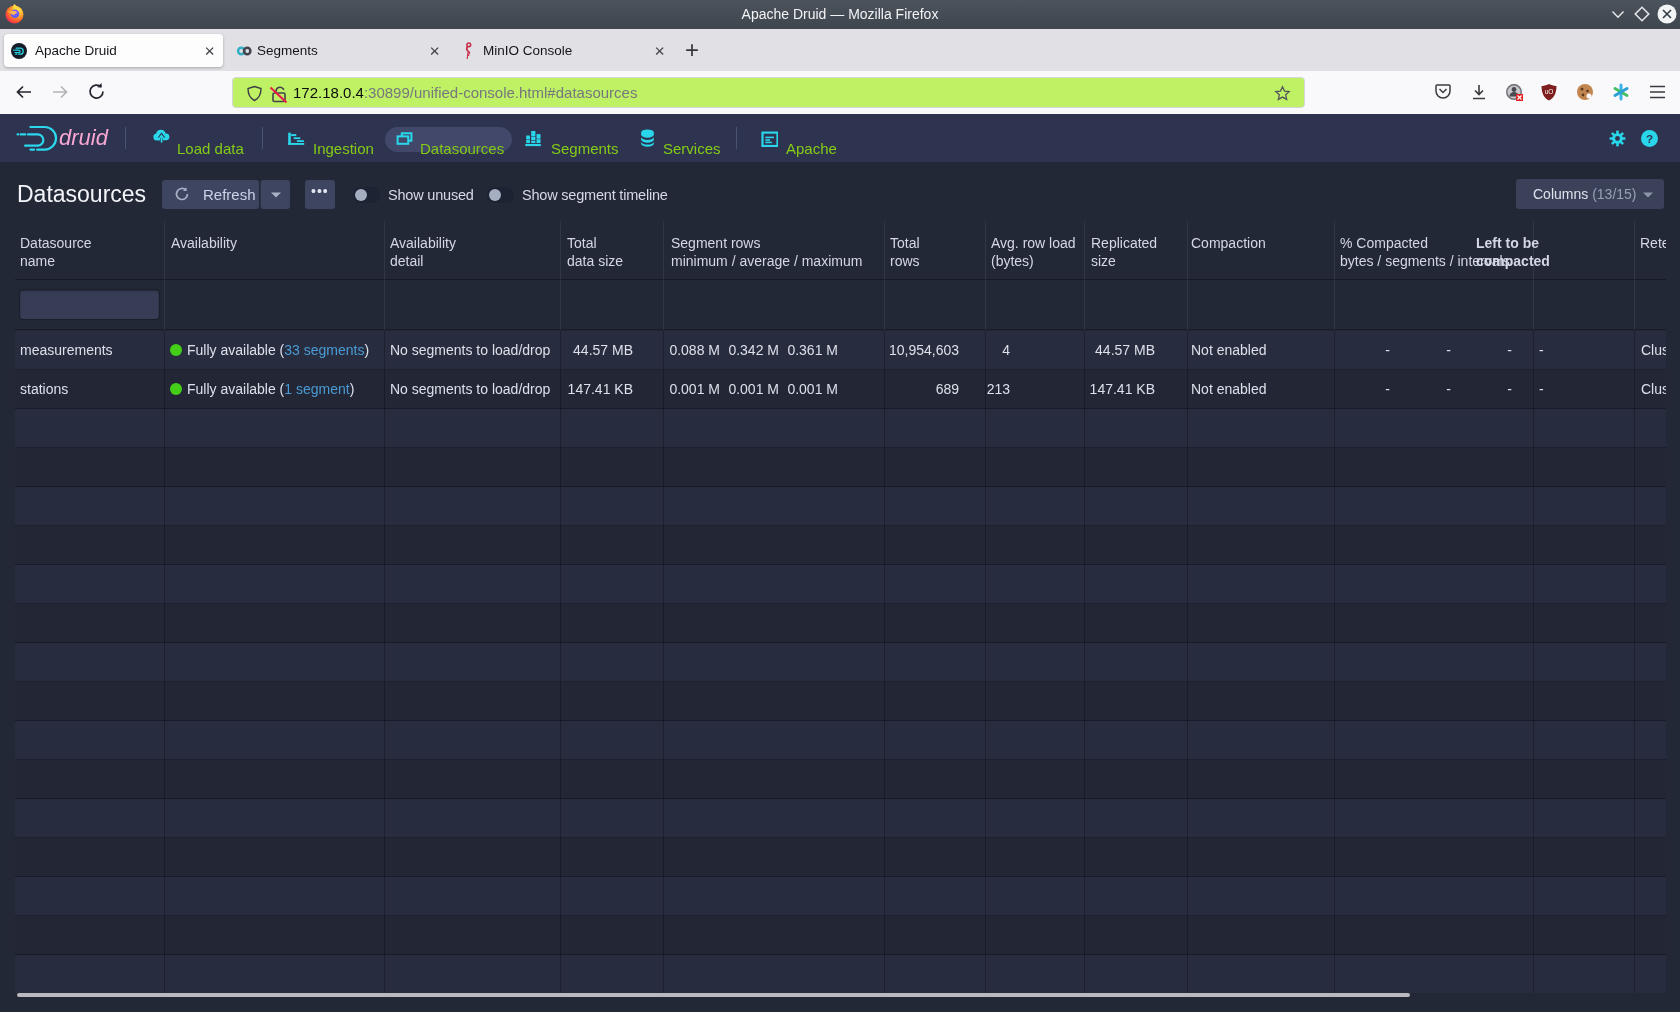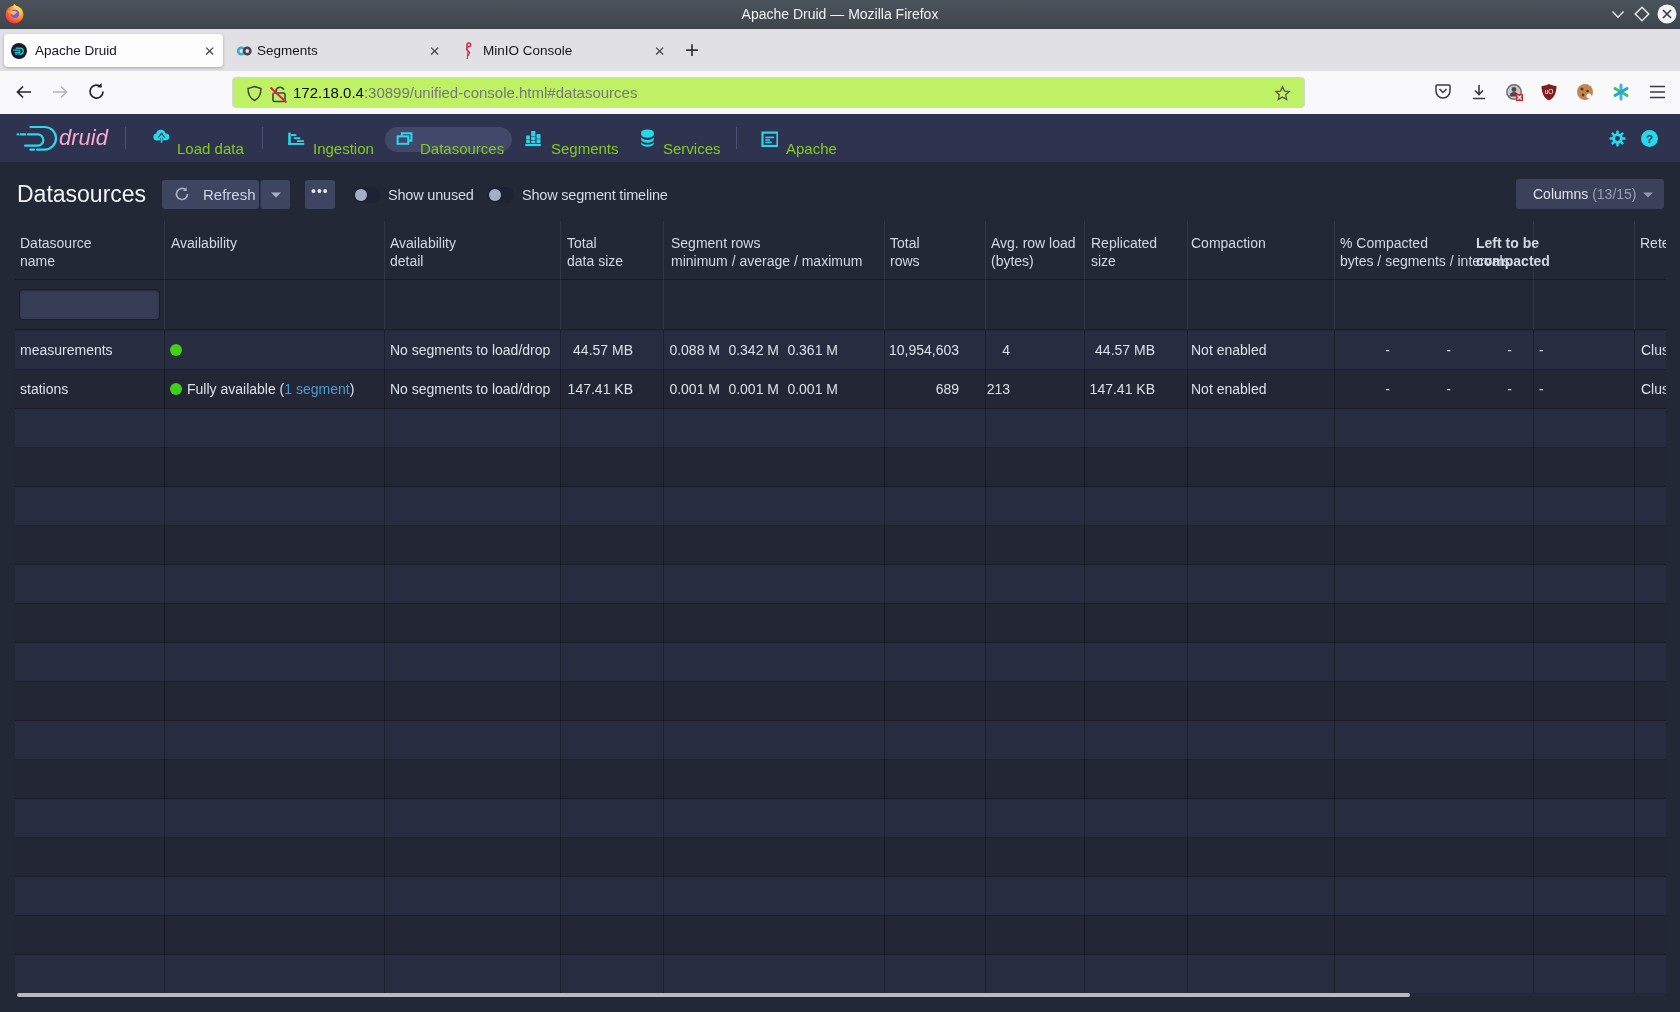--- a/index.html
+++ b/index.html
@@ -363,20 +363,21 @@
 compacted</div>
     <div class="th" style="left:1625px;">Retention</div>
   </div>
   <div id="filterrow">
       <div id="filterinput"></div>
     </div>
 
   <div class="row lt" style="top:110px;">
     <div class="cell" style="left:5px;">measurements</div>
     <span class="dot" style="left:155px;"></span>
+    <div class="cell" style="left:172px;">Fully available (<a class="lnk">33 segments</a>)</div>
     <div class="cell" style="left:375px;">No segments to load/drop</div>
     <div class="cell rcell" style="left:545px;width:73px;">44.57 MB</div>
     <div class="cell rcell" style="left:650px;width:55px;">0.088 M</div>
     <div class="cell rcell" style="left:706px;width:58px;">0.342 M</div>
     <div class="cell rcell" style="left:765px;width:58px;">0.361 M</div>
     <div class="cell rcell" style="left:869px;width:75px;">10,954,603</div>
     <div class="cell rcell" style="left:920px;width:75px;">4</div>
     <div class="cell rcell" style="left:1069px;width:71px;">44.57 MB</div>
     <div class="cell" style="left:1176px;">Not enabled</div>
     <div class="cell rcell" style="left:1319px;width:56px;">-</div>

